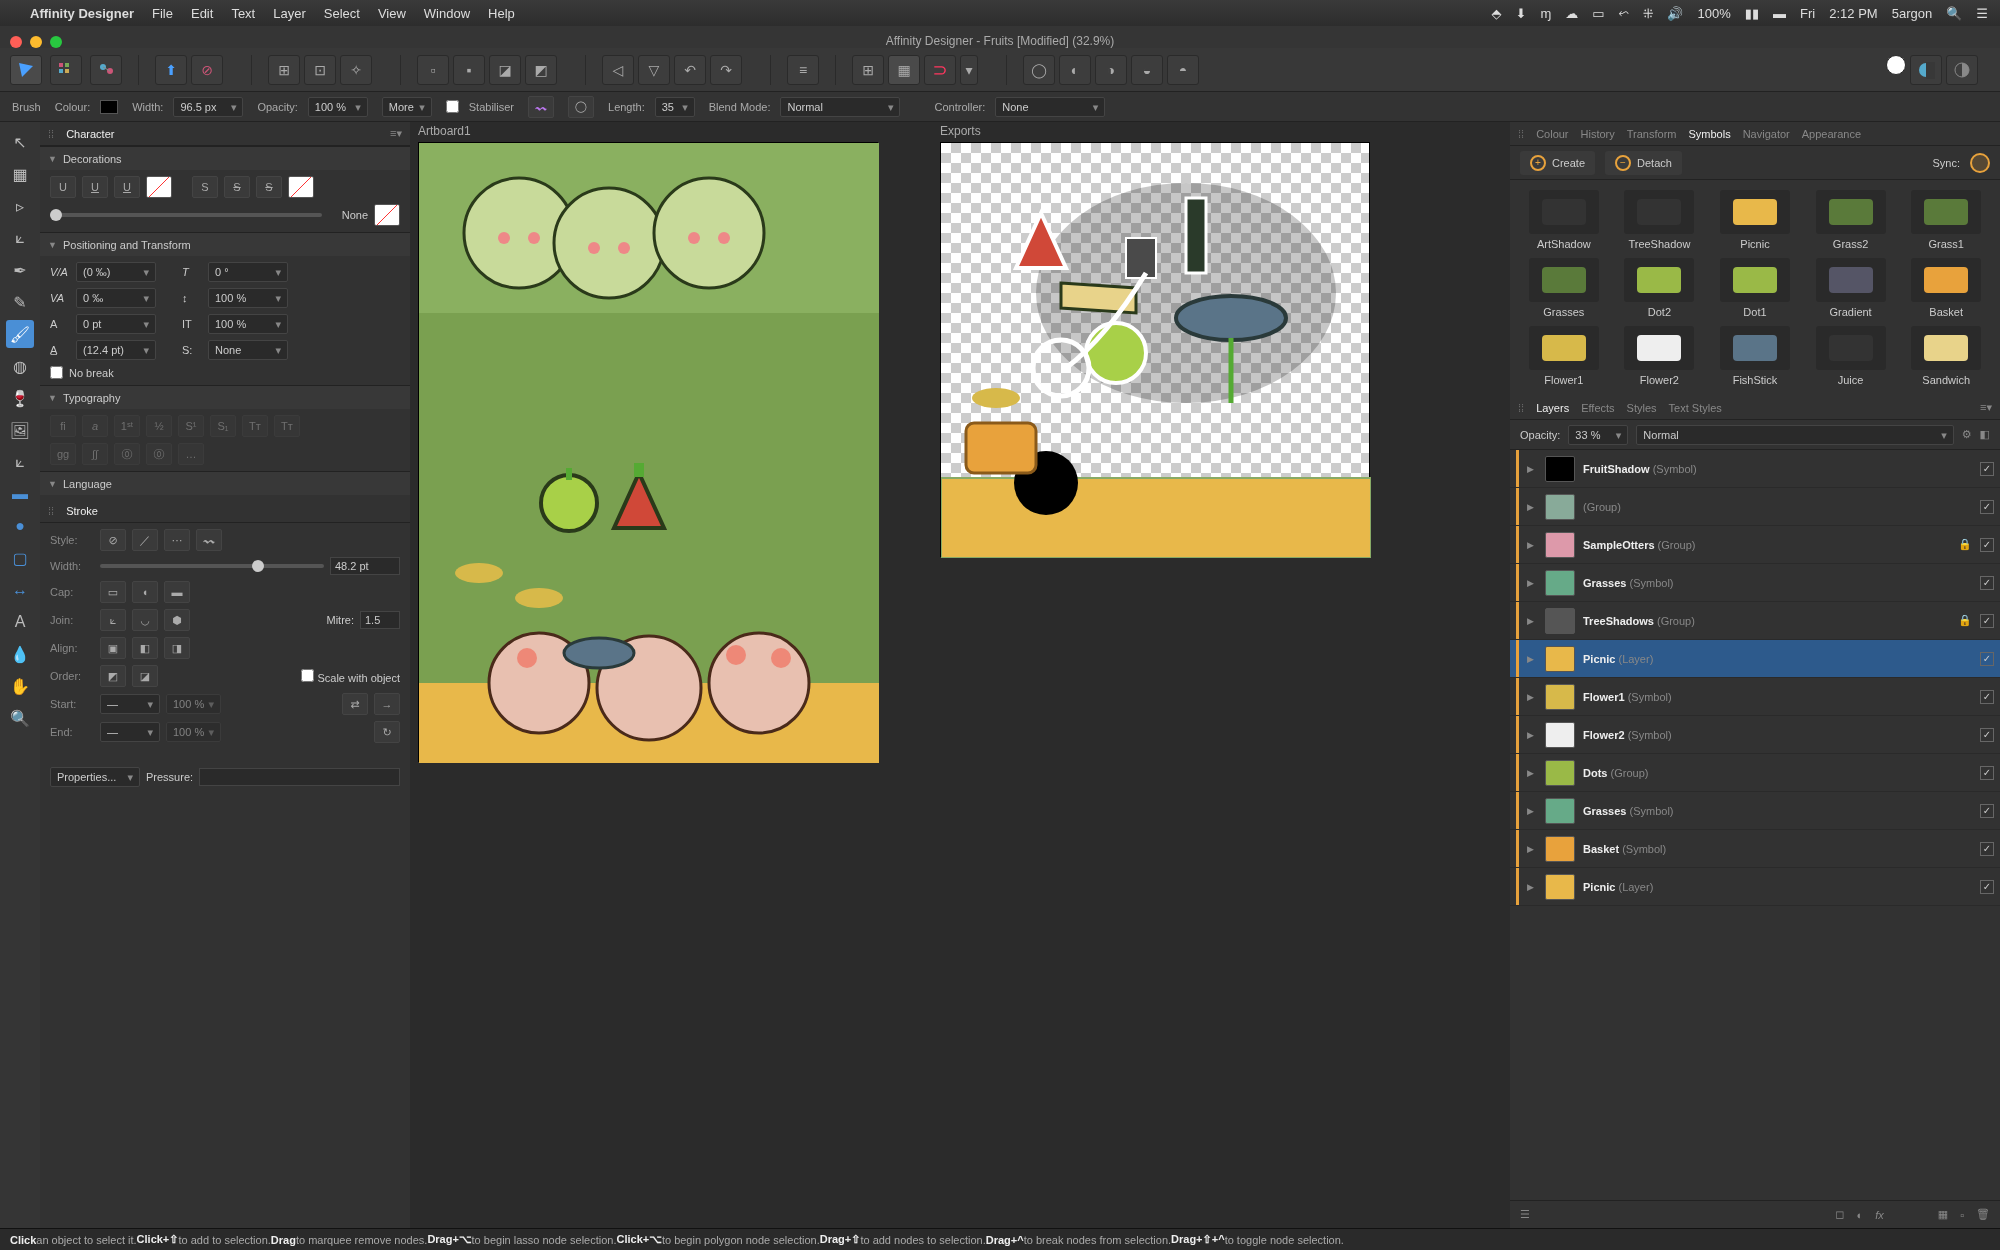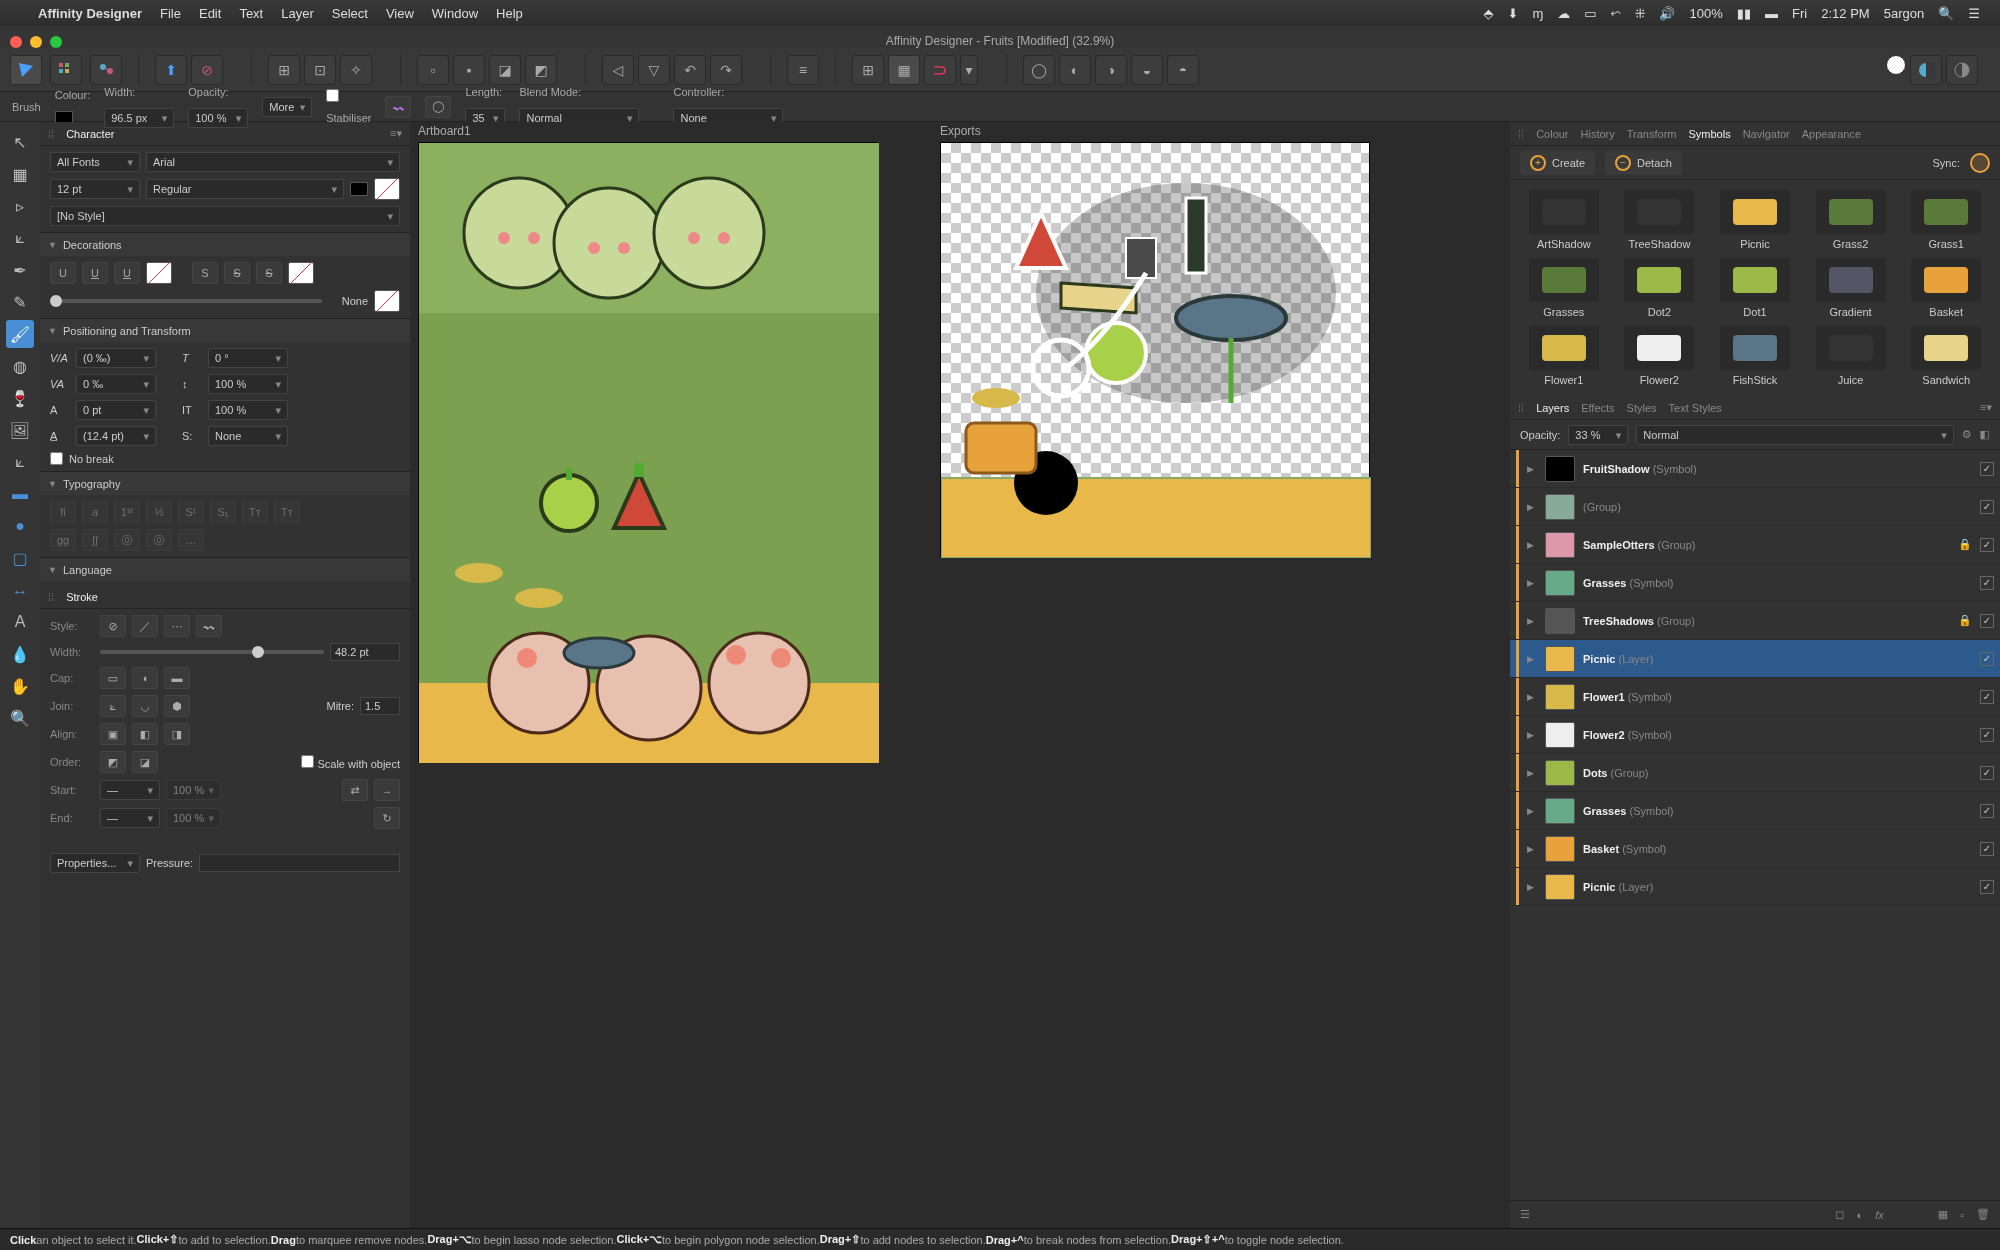--- a/index.html
+++ b/index.html
@@ -1,39 +1,39 @@
 <!DOCTYPE html>
 <html><head>
 <meta charset="utf-8">
 <style>
 * { margin: 0; padding: 0; box-sizing: border-box; font-family: -apple-system, BlinkMacSystemFont, "Helvetica Neue", Arial, sans-serif; }
 body { background: #2a2a2a; color: #ccc; font-size: 11px; width: 2000px; height: 1250px; overflow: hidden; display: flex; flex-direction: column; }
 
 
-.menubar { height: 26px; background: linear-gradient(#3a3a3a,#2d2d2d); display: flex; align-items: center; padding: 0 20px; gap: 18px; color: #ddd; font-size: 13px; }
+.menubar { height: 26px; background: linear-gradient(#3a3a3a,#2d2d2d); display: flex; align-items: center; padding: 0 12px; gap: 18px; color: #ddd; font-size: 13px; }
 .menubar .right { margin-left: auto; display: flex; align-items: center; gap: 14px; }
 .menubar .apple { font-size: 14px; }
 .menubar .bold { font-weight: 600; }
 
 
 .titlebar { height: 22px; background: #353535; display: flex; align-items: flex-end; justify-content: center; color: #aaa; font-size: 12px; position: relative; }
 .traffic { position: absolute; left: 10px; display: flex; gap: 8px; }
 .traffic span { width: 12px; height: 12px; border-radius: 50%; display: inline-block; }
 .tl-r { background: #ff5f57; } .tl-y { background: #febc2e; } .tl-g { background: #28c840; }
 
 
 .toolbar { height: 44px; background: #383838; display: flex; align-items: center; padding: 0 10px; gap: 8px; border-bottom: 1px solid #222; }
 .tool-seg { display: flex; gap: 4px; margin-right: 12px; }
 .tool-btn { width: 32px; height: 30px; background: #3d3d3d; border: 1px solid #2a2a2a; border-radius: 3px; display: flex; align-items: center; justify-content: center; color: #aaa; font-size: 14px; cursor: pointer; }
 .tool-btn.active { background: #4a4a4a; }
 .divider-v { width: 1px; height: 30px; background: #2a2a2a; margin: 0 8px; }
 
 
 .optionbar { height: 30px; background: #333; display: flex; align-items: center; padding: 0 12px; gap: 14px; font-size: 11px; color: #aaa; border-bottom: 1px solid #222; }
-.optionbar .field { display: flex; align-items: flex-start; gap: 10px; flex-direction: column; }
+.optionbar .field { display: flex; align-items: center; gap: 10px; }
 .optionbar input, .optionbar select { background: #2a2a2a; border: 1px solid #444; color: #ccc; font-size: 11px; padding: 2px 6px; border-radius: 2px; }
 .swatch { width: 18px; height: 14px; background: #000; border: 1px solid #555; }
 
 
 .main { flex: 1; display: flex; overflow: hidden; }
 .tools-left { width: 40px; background: #353535; display: flex; flex-direction: column; align-items: center; padding-top: 6px; gap: 4px; }
 .tools-left .t { width: 28px; height: 28px; display: flex; align-items: center; justify-content: center; color: #bbb; border-radius: 3px; cursor: pointer; font-size: 16px; }
 .tools-left .t.active { background: #4a8fd6; color: #fff; }
 
 .panel-left { width: 370px; background: #323232; display: flex; flex-direction: column; overflow-y: auto; }
@@ -281,35 +281,20 @@
     <div class="t" style="color:#d77">✋</div>
     <div class="t" style="color:#4a8fd6">🔍</div>
   </div>
 
   <div class="panel-left">
     <div class="panel-tab-row">
       <span style="color:#666">⁞⁞</span>
       <span class="tab active">Character</span>
       <span class="menu-icon">≡▾</span>
     </div>
-    <div class="section-body">
-      <div class="row">
-        <span class="dropdown" style="width:90px;flex:none">All Fonts</span>
-        <span class="dropdown">Arial</span>
-      </div>
-      <div class="row">
-        <span class="dropdown" style="width:90px;flex:none">12 pt</span>
-        <span class="dropdown">Regular</span>
-        <div class="swatch"></div>
-        <div class="mini-btn redx"></div>
-      </div>
-      <div class="row">
-          <span class="dropdown">[No Style]</span>
-        </div>
-    </div>
 
     <div class="section-head">
         <span class="tri">▼</span>
         <span>Decorations</span>
       </div>
     <div class="section-body">
       <div class="row">
         <div class="mini-btn">U</div>
         <div class="mini-btn">
             <u>U</u>

